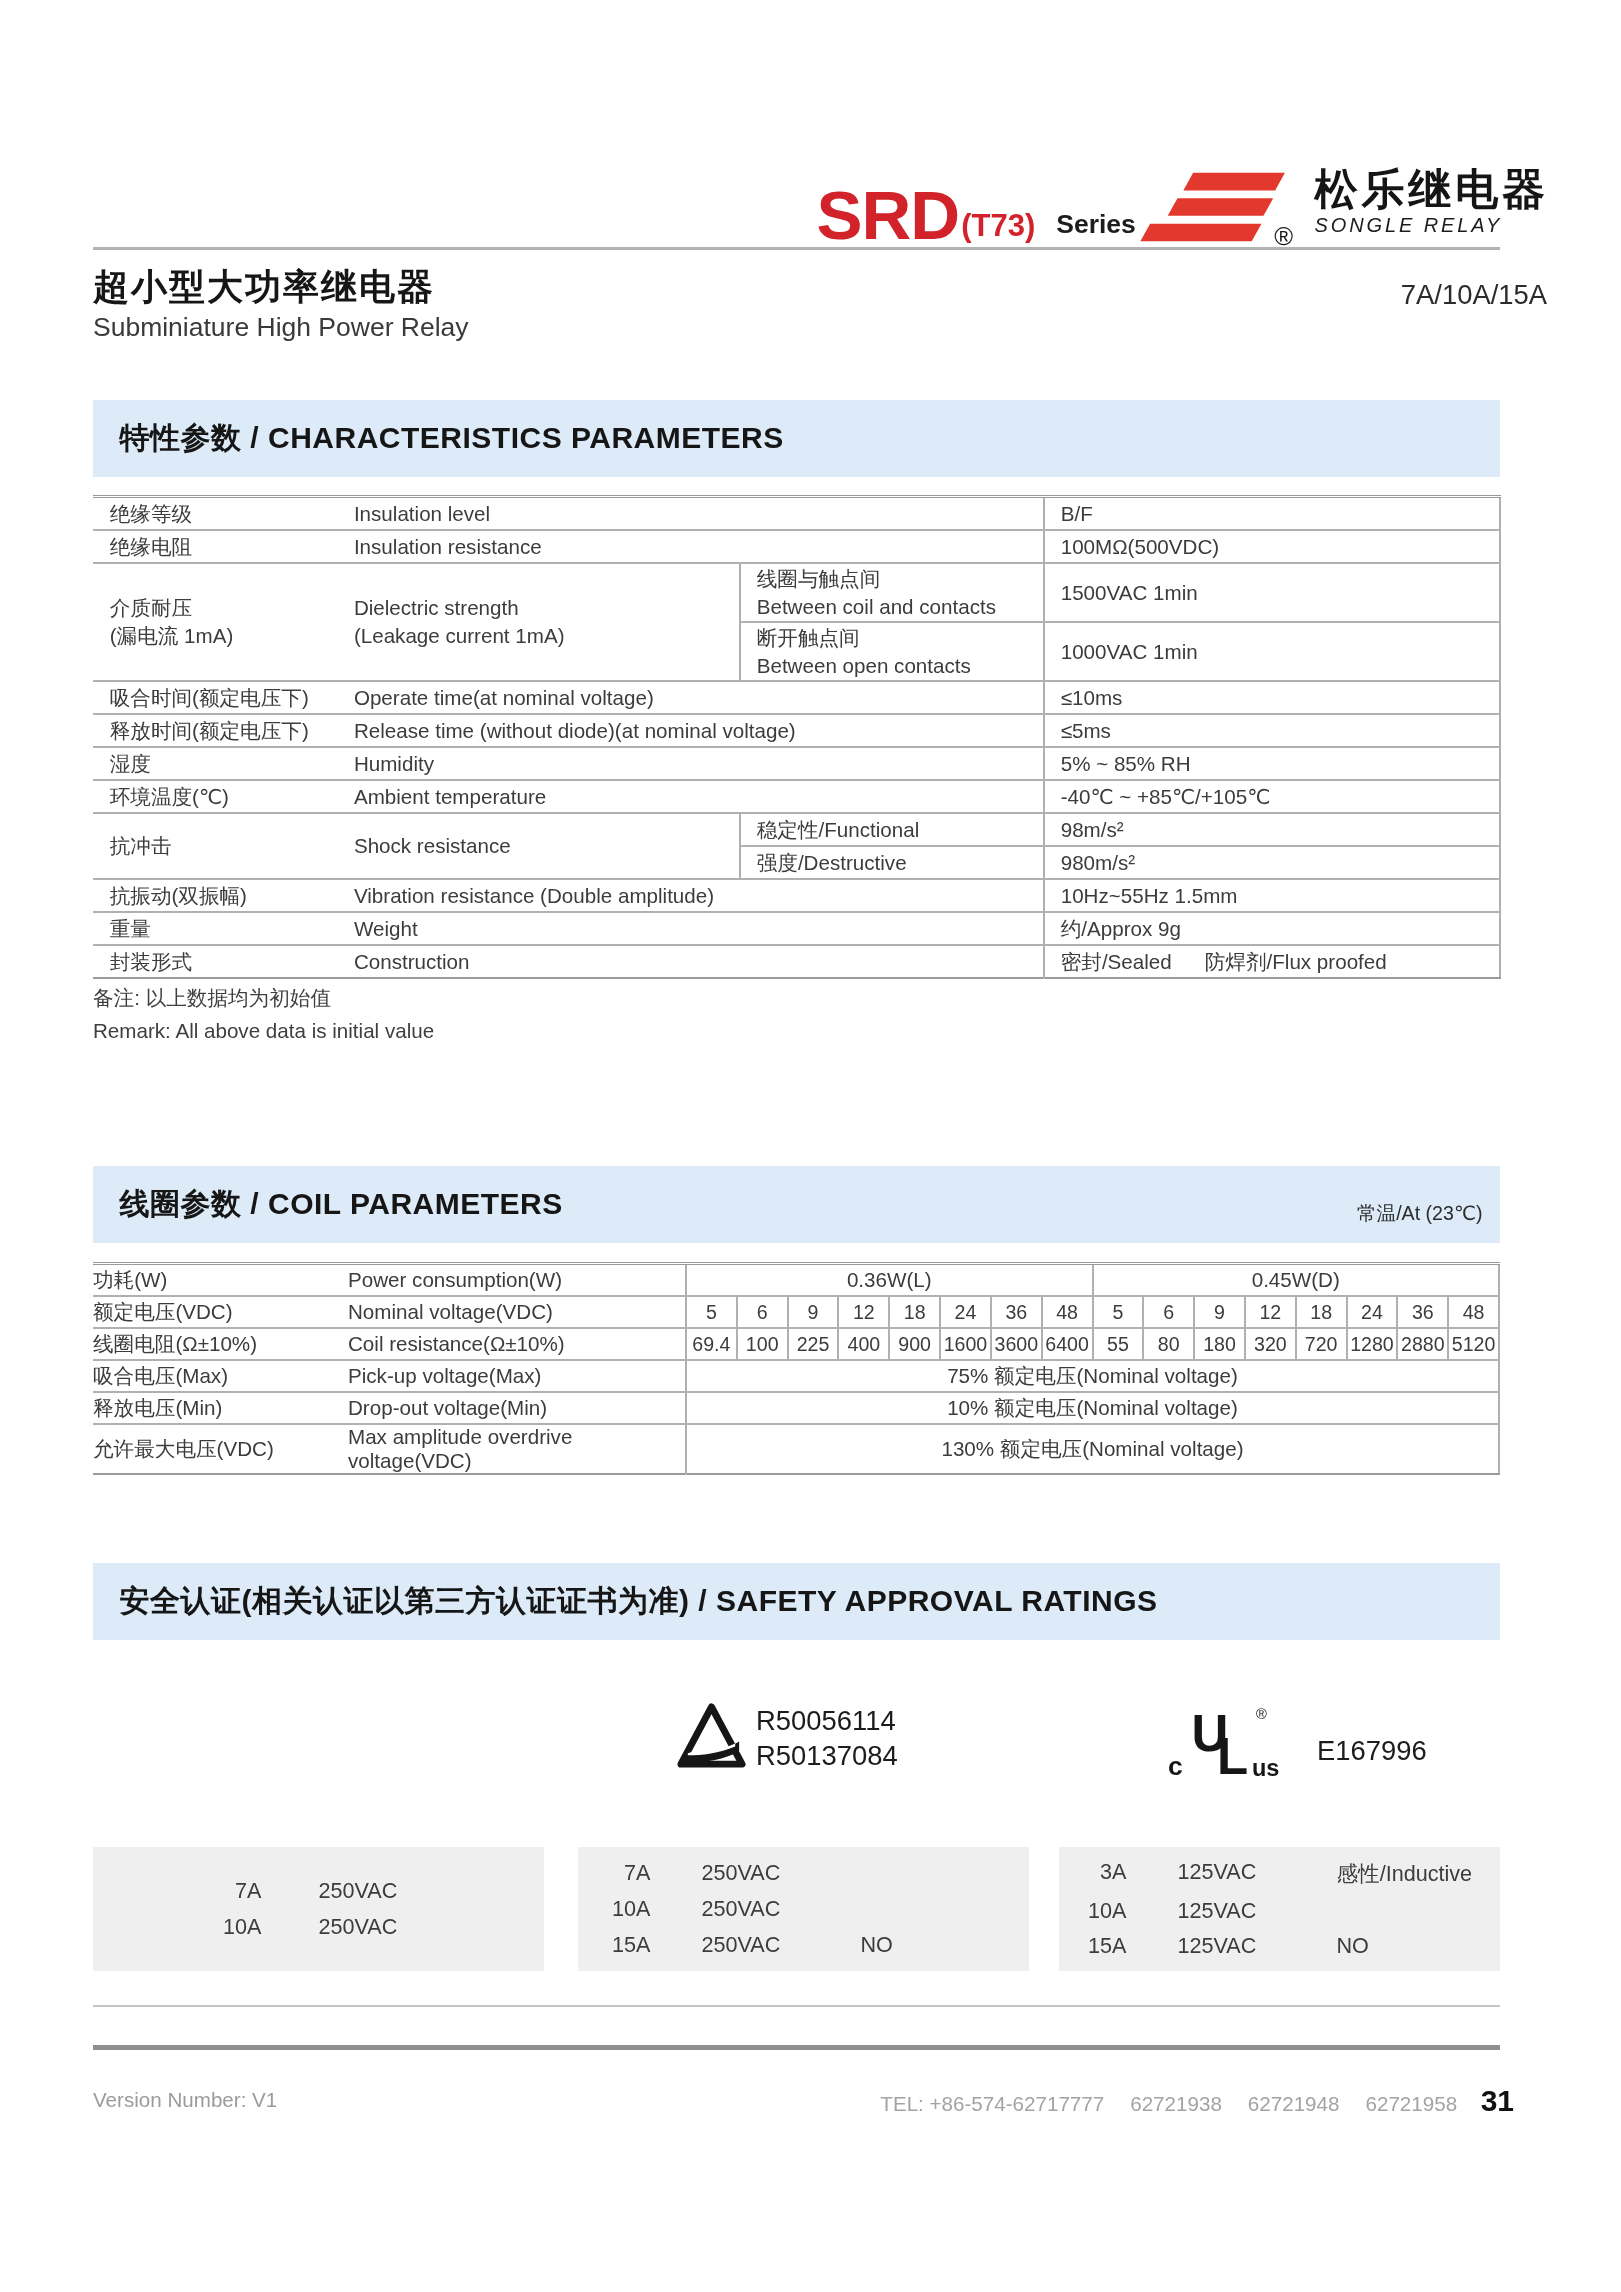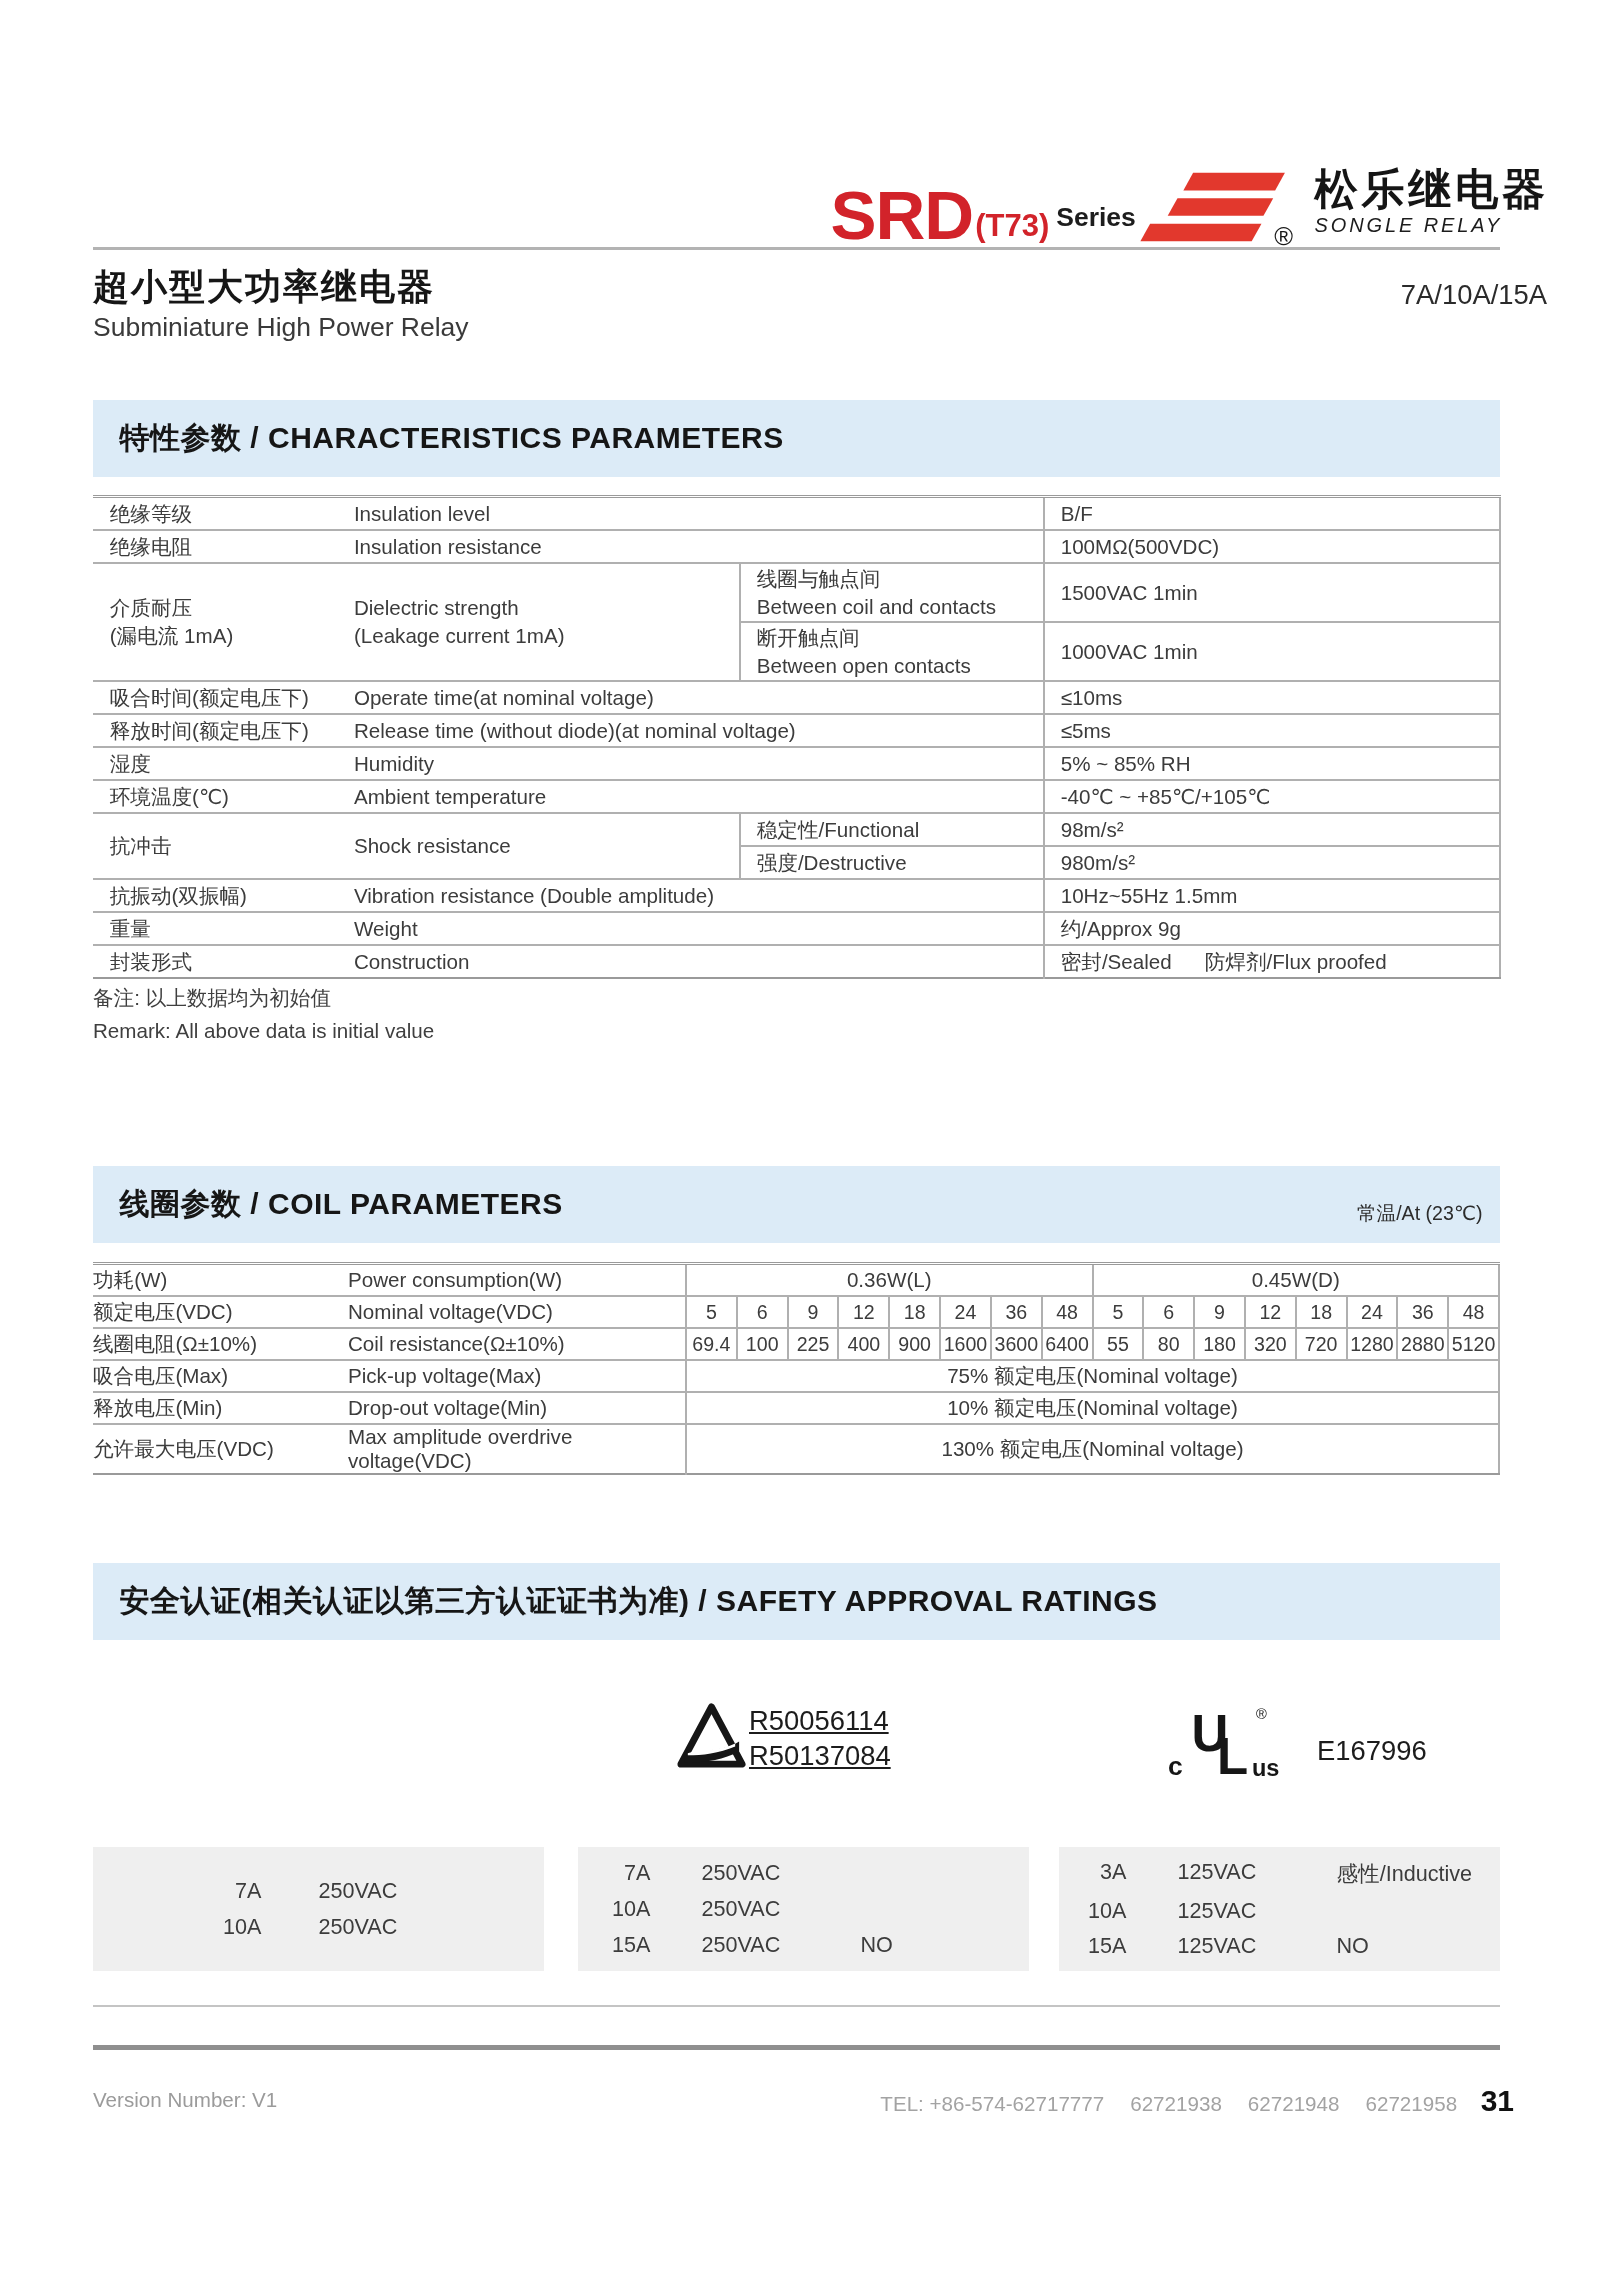--- a/index.html
+++ b/index.html
@@ -5,21 +5,21 @@
   html,body{margin:0;padding:0;background:#ffffff;}
   .page{position:relative;width:1621px;height:2293px;background:#fff;overflow:hidden;
         font-family:"Liberation Sans","DejaVu Sans",sans-serif;color:#2e2e2e;}
   .abs{position:absolute;}
 
   
   .series-row{left:93px;top:165px;width:1456px;height:82px;display:flex;justify-content:flex-end;}
   .series-block{display:flex;align-items:flex-end;}
   .series-main{font-size:69px;font-weight:bold;color:#d2232a;letter-spacing:-1px;line-height:0.9;}
   .series-sub{font-size:31px;font-weight:bold;color:#d2232a;margin-left:2px;padding-bottom:2.9px;}
-  .series-word{font-size:26.5px;font-weight:bold;color:#1d1d1d;margin-left:7px;padding-bottom:14px;}
+  .series-word{font-size:26.5px;font-weight:bold;color:#1d1d1d;margin-left:21px;padding-bottom:7px;}
   .logo-block{display:flex;align-items:flex-start;margin-top:2px;}
   .stripes-wrap{position:relative;width:165px;height:84px;}
   .reg-mark{position:absolute;right:7.8px;bottom:0px;font-size:25.5px;color:#1a1a1a;}
   .logo-text{margin-left:13.7px;}
   .logo-cn{font-size:43px;font-weight:bold;color:#151515;letter-spacing:3.9px;line-height:1.05;}
   .logo-en{font-size:20px;font-style:italic;color:#1c1c1c;letter-spacing:2.9px;margin-top:2px;}
   .rule1{left:93px;top:247px;width:1407px;height:2.9px;background:#b3b3b3;}
   .title-cn{left:93px;top:263px;font-size:36px;font-weight:bold;color:#161616;letter-spacing:2px;}
   .title-en{left:93px;top:312px;font-size:26.5px;color:#3a3a3a;}
   .rating{top:279px;right:74px;font-size:27.4px;color:#2b2b2b;}
@@ -53,21 +53,21 @@
 
   .remark{left:93px;top:982px;font-size:20.6px;color:#3f3f3f;line-height:1.6;}
 
   
   .cert-row{left:93px;top:1694px;width:1407px;height:118px;}
   .cert-group{position:absolute;display:flex;align-items:center;}
   .cqc-oval{width:71px;height:55px;border:3.9px solid #141414;border-radius:50%;
             display:flex;align-items:center;justify-content:center;
             font-size:20.6px;font-weight:bold;color:#141414;}
   .cert-num{font-size:27.4px;color:#1c1c1c;margin-left:15.7px;}
-  .tuv-nums{margin-left:2px;font-size:27.4px;color:#1c1c1c;line-height:1.3;text-decoration:underline;}
+  .tuv-nums{margin-left:9px;font-size:27.4px;color:#1c1c1c;line-height:1.3;}
   .ul-wrap{position:relative;width:118px;height:78px;}
   .ul-u{position:absolute;left:25.5px;top:-7.8px;font-size:51px;font-weight:bold;color:#161616;}
   .ul-l{position:absolute;left:51px;top:15.7px;font-size:51px;font-weight:bold;color:#161616;}
   .ul-c{position:absolute;left:2px;top:39px;font-size:26.5px;font-weight:bold;color:#161616;}
   .ul-us{position:absolute;left:86px;top:43px;font-size:23.5px;font-weight:bold;color:#161616;}
   .ul-reg{position:absolute;left:90px;top:-5.9px;font-size:14.7px;color:#161616;}
   .ul-num{font-size:27.4px;color:#1c1c1c;margin-left:33px;}
 
   
   .rbox{position:absolute;top:1847px;height:124px;background:#efefef;

